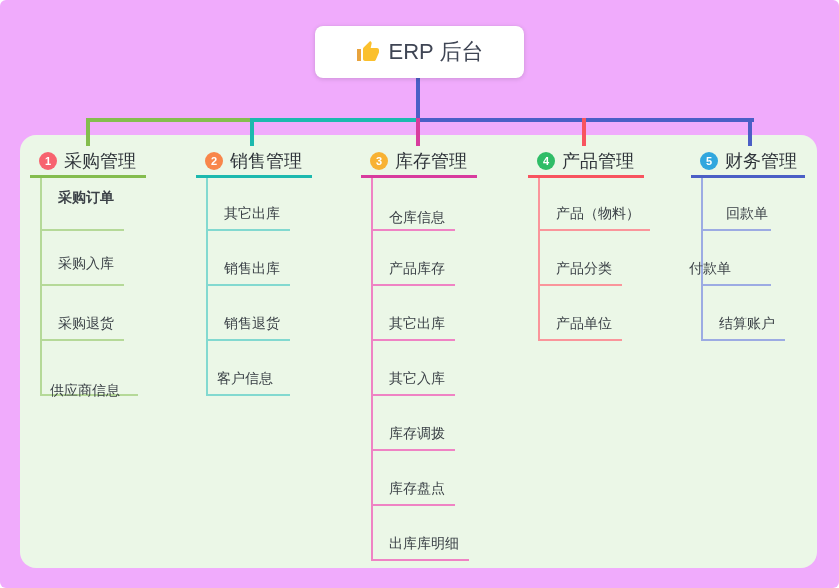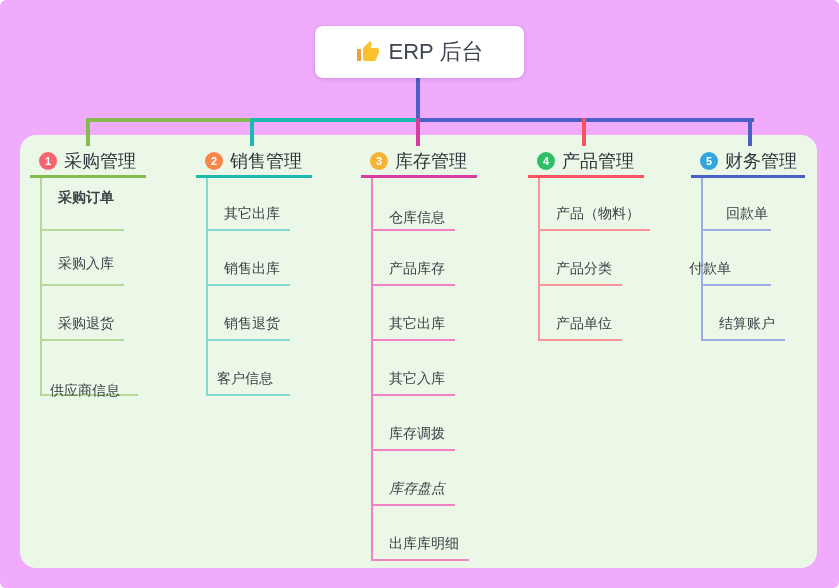--- a/index.html
+++ b/index.html
@@ -116,21 +116,21 @@
       <div class="child-label" style="left: 208px; top: 369px; margin-left: 9px;">客户信息</div>
       <div class="branch-node" style="left: 361px; width: 116px;">
         <div class="badge" style="background: rgb(248, 178, 51);">3</div>
         <span>库存管理</span>
       </div>
       <div class="child-label" style="left: 389px; top: 208px;">仓库信息</div>
       <div class="child-label" style="left: 389px; top: 259px;">产品库存</div>
       <div class="child-label" style="left: 389px; top: 314px;">其它出库</div>
       <div class="child-label" style="left: 389px; top: 369px;">其它入库</div>
       <div class="child-label" style="left: 389px; top: 424px;">库存调拨</div>
-      <div class="child-label" style="left: 389px; top: 479px; font-style: italic;">库存盘点</div>
+      <div class="child-label" style="left: 389px; top: 479px;">库存盘点</div>
       <div class="child-label" style="left: 389px; top: 534px;">出库库明细</div>
       <div class="branch-node" style="left: 528px; width: 116px;">
         <div class="badge" style="background: rgb(47, 189, 103);">4</div>
         <span>产品管理</span>
       </div>
       <div class="child-label" style="left: 556px; top: 204px;">产品（物料）</div>
       <div class="child-label" style="left: 556px; top: 259px;">产品分类</div>
       <div class="child-label" style="left: 556px; top: 314px;">产品单位</div>
       <div class="branch-node" style="left: 691px; width: 114px;">
         <div class="badge" style="background: rgb(49, 167, 222);">5</div>

